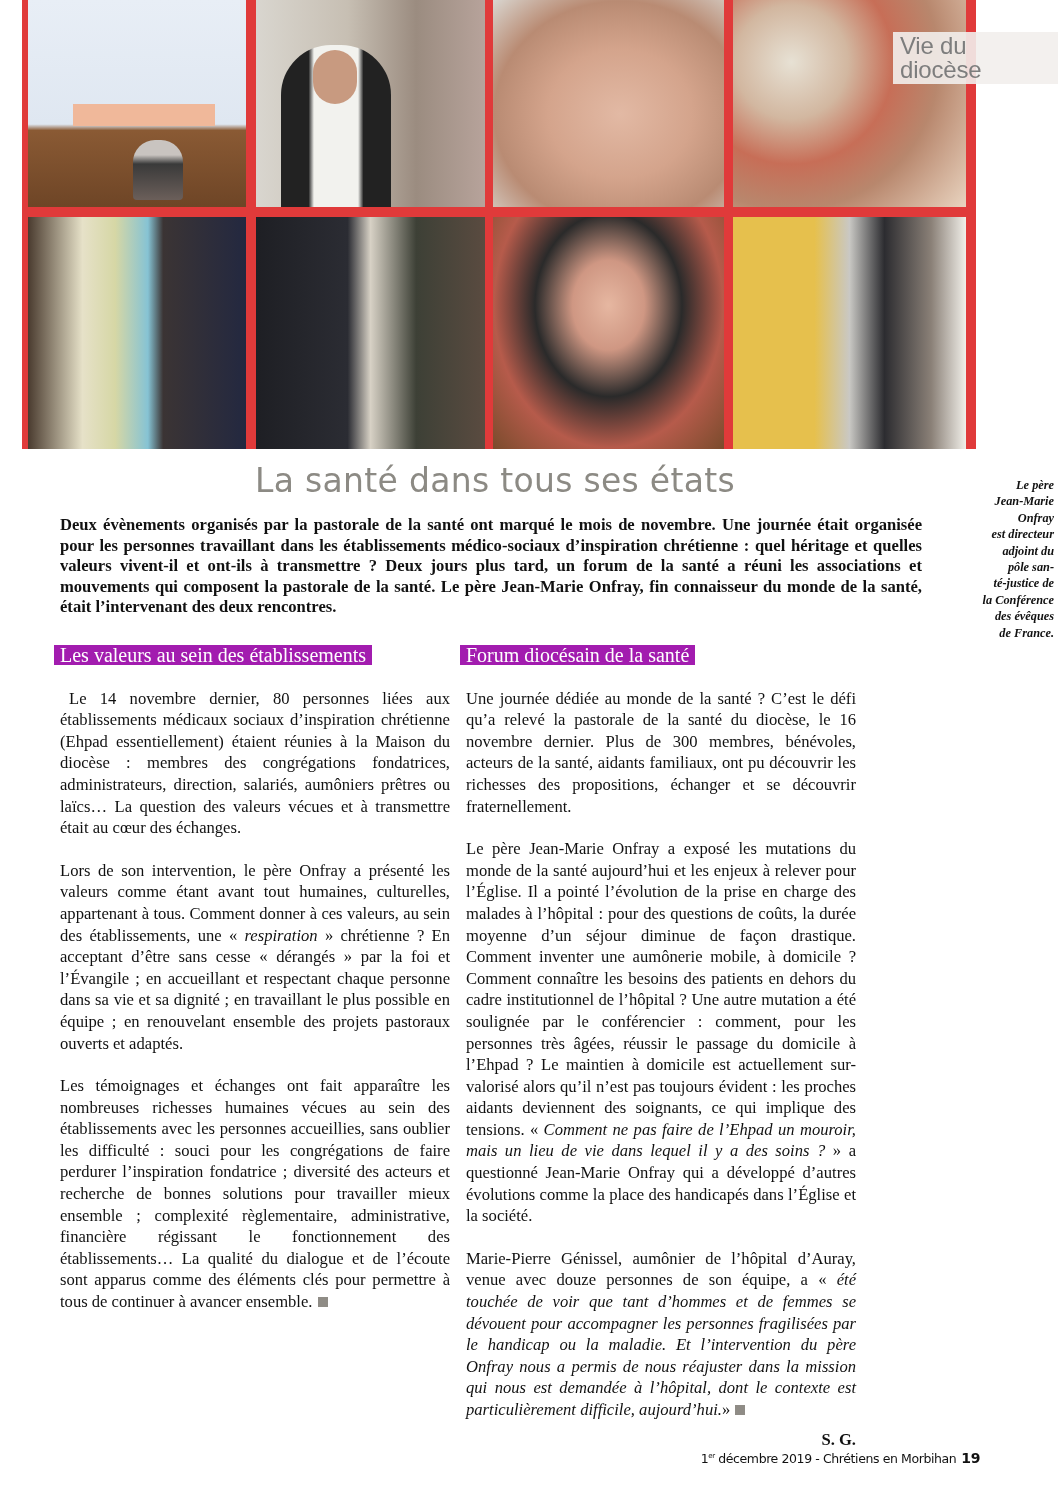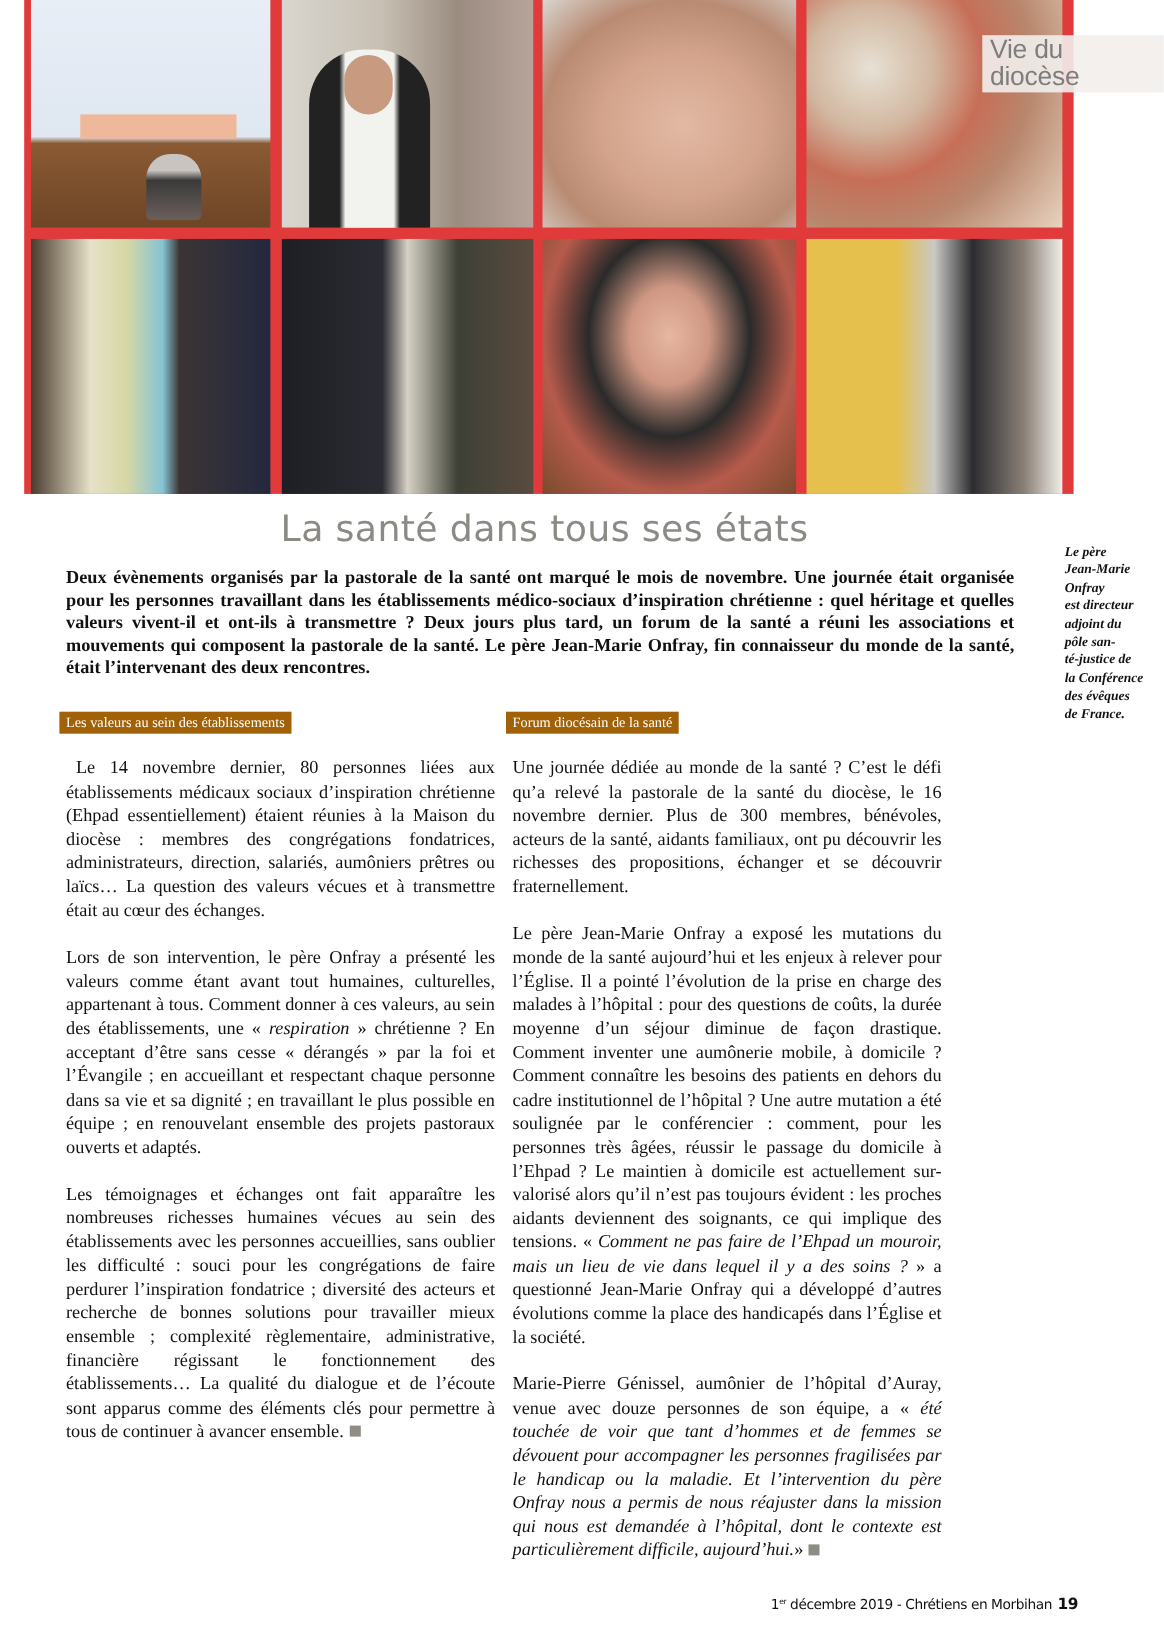--- a/index.html
+++ b/index.html
@@ -30,27 +30,27 @@
   .ph-men { background: linear-gradient(90deg, #1e1f24 0%, #2b2c33 40%, #d7d1c5 50%, #3d4036 70%, #5a4b40 100%); }
   .ph-man { background: radial-gradient(ellipse at 50% 38%, #e6b7a1 0%, #cf9783 22%, #2a2a2a 45%, #b65b4b 70%, #7a4b2c 100%); }
   .ph-forum { background: linear-gradient(90deg, #e6c04d 0%, #e6c04d 35%, #c9c8c4 50%, #2c2c30 65%, #8a8077 85%, #f1efe9 100%); }
 
   .section-tag { position: absolute; left: 893px; top: 32px; padding: 2px 7px; background: rgba(242,238,236,0.9); color: #7d7d7d; font-family: Liberation Sans, sans-serif; font-size: 24px; line-height: 24px; letter-spacing: -0.2px; }
 
   .title { position: absolute; left: 0; top: 460px; width: 990px; text-align: center; font-family: "DejaVu Sans", "Liberation Sans", sans-serif; font-weight: normal; font-size: 33px; line-height: 42px; color: #8c8a84; letter-spacing: 0.3px; }
 
   .lede { position: absolute; left: 60px; top: 515px; width: 862px; font-weight: bold; font-size: 16.6px; line-height: 20.6px; text-align: justify; text-align-last: left; }
 
-  .caption { position: absolute; left: 968px; top: 477px; width: 86px; font-style: italic; font-weight: bold; font-size: 12.3px; line-height: 16.4px; text-align: left; margin-top: 16px; }
+  .caption { position: absolute; left: 968px; top: 477px; width: 86px; font-style: italic; font-weight: bold; font-size: 12.3px; line-height: 16.4px; text-align: right; }
   .caption span { display: block; }
 
   .col { position: absolute; width: 390px; font-size: 16.6px; line-height: 21.6px; text-align: justify; }
   .col-left { left: 60px; top: 645px; }
   .col-right { left: 466px; top: 645px; width: 390px; }
-  .sub-head { display: inline-block; background: #a16207; color: #ffffff; font-size: 13px; line-height: 20px; padding: 0 6px; margin-left: -6px; }
+  .sub-head { display: inline-block; background: #a21caf; color: #ffffff; font-size: 20px; line-height: 20px; padding: 0 6px; margin-left: -6px; }
   .col p { margin: 0; }
   .col p + p { margin-top: 21px; }
   .col .first { margin-top: 20px; text-indent: 9px; }
   .col-right .first { text-indent: 0; }
   .col em { font-style: italic; }
   .end-mark { display: inline-block; width: 10px; height: 10px; background: #8f8c86; margin-left: 5px; vertical-align: 0; }
   .signature { text-align: right; font-weight: bold; margin-top: 8px !important; }
 
   .footer { position: absolute; left: 700px; top: 1446px; width: 280px; text-align: right; font-family: "DejaVu Sans", "Liberation Sans", sans-serif; font-size: 12.5px; line-height: 20px; color: #111; letter-spacing: -0.4px; }
   .footer sup { font-size: 7px; vertical-align: 5px; }
@@ -116,17 +116,18 @@
   <p class="first">Le 14 novembre dernier, 80 personnes liées aux établissements médicaux sociaux d’inspiration chrétienne (Ehpad essentiellement) étaient réunies à la Maison du diocèse : membres des congrégations fondatrices, administrateurs, direction, salariés, aumôniers prêtres ou laïcs… La question des valeurs vécues et à transmettre était au cœur des échanges.</p>
   <p><span>Lors de son intervention, le père Onfray a présenté les valeurs comme étant avant tout humaines, culturelles, appartenant à tous. Comment donner à ces valeurs, au sein des établissements, une « </span><em>respiration</em><span> » chrétienne ? En acceptant d’être sans cesse « dérangés » par la foi et l’Évangile ; en accueillant et respectant chaque personne dans sa vie et sa dignité ; en travaillant le plus possible en équipe ;  en renouvelant ensemble des projets pastoraux ouverts et adaptés.</span></p>
   <p><span>Les témoignages et échanges ont fait apparaître les nombreuses richesses humaines vécues au sein des établissements avec les personnes accueillies, sans oublier les difficulté : souci pour les congrégations de faire perdurer l’inspiration fondatrice ; diversité des acteurs et recherche de bonnes solutions pour travailler mieux ensemble ; complexité règlementaire, administrative, financière régissant le fonctionnement des établissements… La qualité du dialogue et de l’écoute sont apparus comme des éléments clés pour permettre à tous de continuer à avancer ensemble.</span><span class="end-mark"></span></p>
 </div>
 
 <div class="col col-right">
   <div class="sub-head">Forum diocésain de la santé</div>
   <p class="first">Une journée dédiée au monde de la santé ? C’est le défi qu’a relevé la pastorale de la santé du diocèse, le 16 novembre dernier. Plus de 300 membres, bénévoles, acteurs de la santé, aidants familiaux, ont pu découvrir les richesses des propositions, échanger et se découvrir fraternellement.</p>
   <p><span>Le père Jean-Marie Onfray a exposé les mutations du monde de la santé aujourd’hui et les enjeux à relever pour l’Église. Il a pointé l’évolution de la prise en charge des malades à l’hôpital : pour des questions de coûts, la durée moyenne d’un séjour diminue de façon drastique. Comment inventer une aumônerie mobile, à domicile ? Comment connaître les besoins des patients en dehors du cadre institutionnel de l’hôpital ? Une autre mutation a été soulignée par le conférencier : comment, pour les personnes très âgées, réussir le passage du domicile à l’Ehpad ? Le maintien à domicile est actuellement sur-valorisé alors qu’il n’est pas toujours évident : les proches aidants deviennent des soignants, ce qui implique des tensions. « </span><em>Comment ne pas faire de l’Ehpad un mouroir, mais un lieu de vie dans lequel il y a des soins ?</em><span> » a questionné Jean-Marie Onfray qui a développé d’autres évolutions comme la place des handicapés dans l’Église et la société.</span></p>
   <p><span>Marie-Pierre Génissel, aumônier de l’hôpital d’Auray, venue avec douze personnes de son équipe, a « </span><em>été touchée de voir que tant d’hommes et de femmes se dévouent pour accompagner les personnes fragilisées par le handicap ou la maladie. Et l’intervention du père Onfray nous a permis de nous réajuster dans la mission qui nous est demandée à l’hôpital, dont le contexte est particulièrement difficile, aujourd’hui.</em><span>»</span><span class="end-mark"></span></p>
+  <p class="signature">S. G.</p>
 </div>
 
 <div class="footer">
   <span>1</span><sup>er</sup><span> décembre 2019 - Chrétiens en Morbihan</span><span class="page-num">19</span>
 </div>
 
 </body></html>

